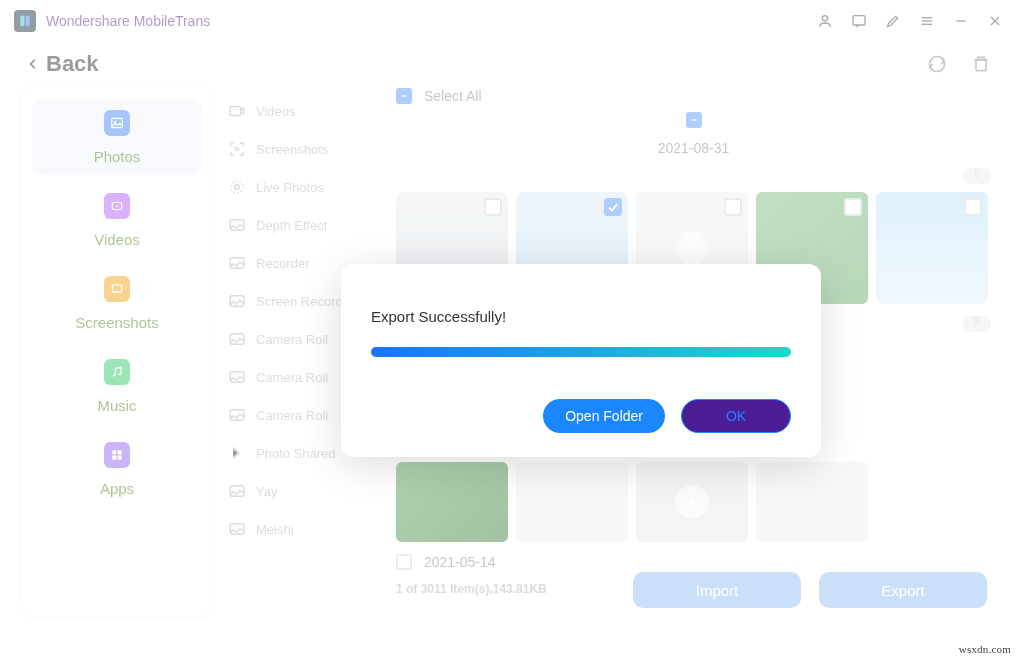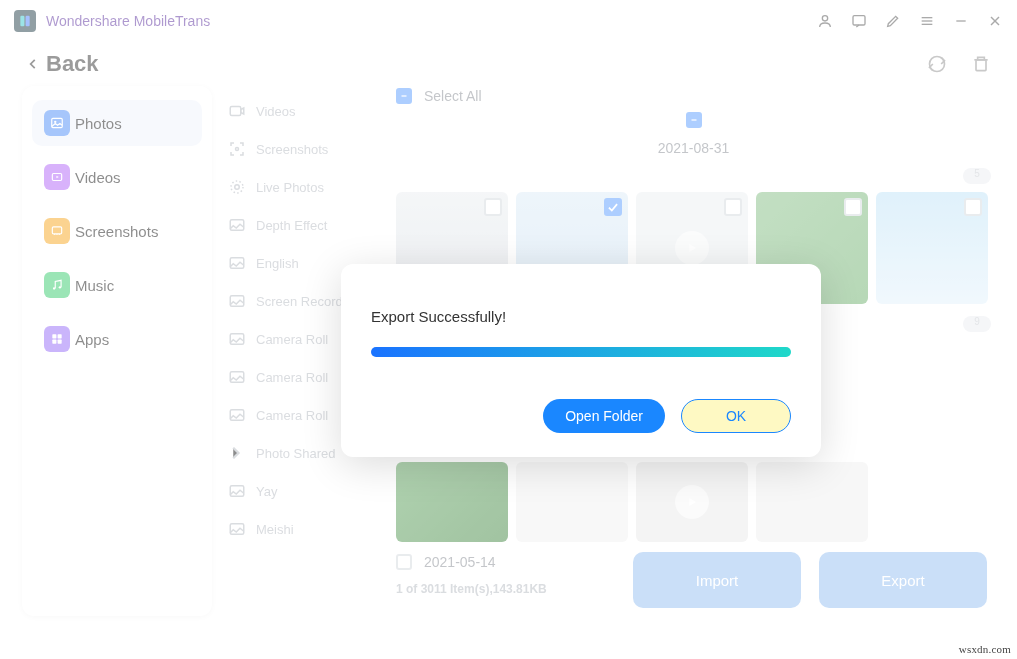--- a/index.html
+++ b/index.html
@@ -18,21 +18,21 @@
 .back-btn { display:flex; align-items:center; gap:6px; font-size: 22px; font-weight: 700; color:#222; cursor:pointer;}
 .back-btn svg { width: 14px; height: 14px; }
 .backrow-actions { margin-left:auto; display:flex; gap:24px; color:#888; }
 .br-icon { width:20px; height:20px; display:flex; align-items:center; justify-content:center; cursor:pointer;}
 
 
 .main { display:flex; height: 540px; padding: 0 22px 10px 22px; gap:0; position:relative;}
 .sidebar { width: 190px; background:#fff; border-radius: 12px; box-shadow: 0 1px 6px rgba(0,0,0,0.06); padding: 14px 10px; }
 .lang-row { display:flex; align-items:center; justify-content:space-between; font-size:13px; color:#222; padding: 4px 8px 16px 8px; font-weight:600;}
 .lang-row svg { width:12px; height:12px; color:#888;}
-.side-item { display:flex; align-items:center; gap:5px; padding: 10px 12px; border-radius: 10px; font-size:15px; color:#000000; cursor:pointer; margin-bottom:8px;}
+.side-item { display:flex; align-items:center; gap:12px; padding: 10px 12px; border-radius: 10px; font-size:15px; color:#4d7c0f; cursor:pointer; margin-bottom:8px;flex-direction:column;}
 .side-item.active { background:#eef2fb; }
 .side-ico { width:26px; height:26px; border-radius:6px; display:flex; align-items:center; justify-content:center;}
 .side-ico.blue { background:#3b82f6; }
 .side-ico.purple { background:#a855f7; }
 .side-ico.orange { background:#f59e0b; }
 .side-ico.green { background:#22c55e; }
 .side-ico.violet { background:#8b5cf6; }
 .side-ico svg { width:14px; height:14px; }
 
 .subnav { width: 180px; padding: 6px 12px; }
@@ -52,35 +52,35 @@
 .thumb { width:112px; height:112px; border-radius:6px; position:relative; background:#e4e7ec;}
 .thumb .tck { position:absolute; top:6px; right:6px; width:18px; height:18px; border-radius:3px; border:2px solid #cfd4da; background:#fff;}
 .thumb .tck.on { background:#4a93ff; border-color:#4a93ff; display:flex; align-items:center; justify-content:center;}
 .thumb .play { position:absolute; top:50%; left:50%; width:34px; height:34px; margin:-17px 0 0 -17px; border-radius:50%; background:rgba(255,255,255,0.6); display:flex; align-items:center; justify-content:center;}
 
 .date2-row { display:flex; align-items:center; gap:12px; padding: 2px 0 8px 0; margin-top:4px;}
 .date2-row .ecb { width:16px; height:16px; border-radius:3px; border:2px solid #cfd4da;}
 .status-row { font-size:12px; color:#aeb3bb; padding:4px 0 6px 0;font-weight:bold;}
 
 .action-btns { position:absolute; right:8px; bottom:8px; display:flex; gap:18px;}
-.abtn { width:168px; height:56px; border-radius:10px; color:#fff; font-size:15px; display:flex; align-items:center; justify-content:center; cursor:pointer;}
+.abtn { width:168px; height:36px; border-radius:10px; color:#fff; font-size:15px; display:flex; align-items:center; justify-content:center; cursor:pointer;}
 .abtn.import { background:#8ab8ef; }
 .abtn.export { background:#8ab8ef; }
 
 
 .dim-overlay { position:absolute; inset:0; background:rgba(255,255,255,0.55); pointer-events:none; z-index:5;}
 
 
 .modal { position:absolute; top:264px; left:341px; width:480px; background:#fff; border-radius:12px; box-shadow: 0 8px 40px rgba(0,0,0,0.14); padding: 44px 30px 24px 30px; z-index:10;}
 .modal-title { font-size:15px; color:#333; margin-bottom:22px;}
 .progress { height:10px; border-radius:6px; background: linear-gradient(90deg, #1a73ff 0%, #1fd8c9 100%); margin-bottom:42px;}
 .modal-btns { display:flex; justify-content:flex-end; gap:16px;}
 .mbtn { height:34px; padding: 0 22px; border-radius:17px; font-size:14px; display:flex; align-items:center; justify-content:center; cursor:pointer;}
 .mbtn.primary { background:#1a87ff; color:#fff;}
-.mbtn.secondary { border:1px solid #1a87ff; color:#1a87ff; background:#fef9c3; min-width:110px;}
+.mbtn.secondary { border:1px solid #1a87ff; color:#1a87ff; background:#4c1d95; min-width:110px;}
 
 .watermark { position:absolute; right:6px; bottom:4px; font-size:11px; color:#444; z-index:20; font-family: Georgia, serif; letter-spacing:0.2px;}
 
 
 .t1 { background: linear-gradient(180deg,#e8ecef 0%,#d6dbe1 100%); }
 .t2 { background: linear-gradient(180deg,#d9e9f5 0%,#c7def0 100%); }
 .t3 { background: #e9edf0; }
 .t4 { background: linear-gradient(135deg,#7ab87a 0%, #5fa85f 100%); }
 .t5 { background: linear-gradient(180deg,#b9e0f5 0%, #dff0fb 100%); }
 .t6 { background: #e8ecef; }
@@ -248,21 +248,21 @@
           <rect x="3" y="5" width="18" height="14" rx="2"></rect>
           <path d="M3 17l4-4 4 3 5-5 5 4"></path>
         </svg>
         <span>Depth Effect</span>
       </div>
     <div class="sub-item">
         <svg viewBox="0 0 24 24" fill="none" stroke="currentColor" stroke-width="2">
           <rect x="3" y="5" width="18" height="14" rx="2"></rect>
           <path d="M3 17l4-4 4 3 5-5 5 4"></path>
         </svg>
-        <span>English</span>
+        <span>Recorder</span>
       </div>
     <div class="sub-item">
         <svg viewBox="0 0 24 24" fill="none" stroke="currentColor" stroke-width="2">
           <rect x="3" y="5" width="18" height="14" rx="2"></rect>
           <path d="M3 17l4-4 4 3 5-5 5 4"></path>
         </svg>
         <span>Screen Recorder</span>
       </div>
     <div class="sub-item">
         <svg viewBox="0 0 24 24" fill="none" stroke="currentColor" stroke-width="2">

